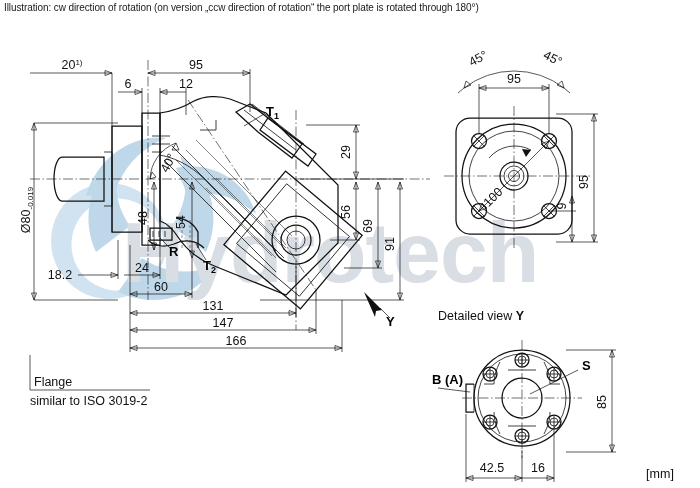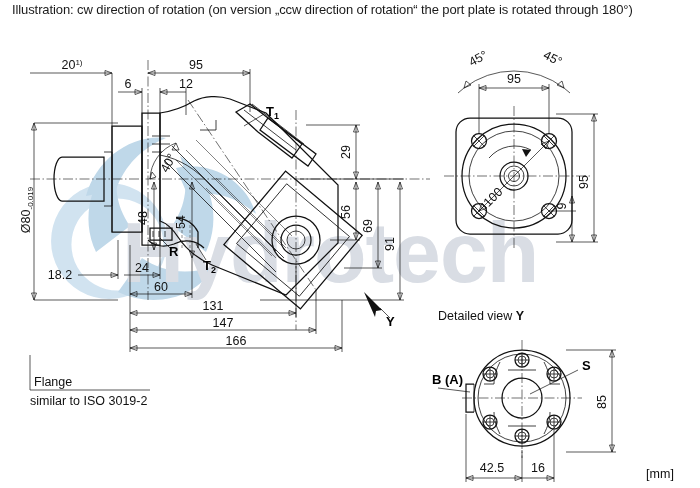--- a/index.html
+++ b/index.html
@@ -1,19 +1,19 @@
 <!DOCTYPE html>
 <html><head>
 <meta charset="utf-8">
 <style>
   html,body{margin:0;padding:0;background:#ffffff;}
   body{width:700px;height:488px;position:relative;overflow:hidden;
        font-family:"Liberation Sans","DejaVu Sans",sans-serif;color:#1a1a1a;}
   #root{position:relative;width:700px;height:488px;}
-  .caption{position:absolute;left:12px;top:2px;font-size:13px;letter-spacing:-0.1px;white-space:nowrap;}
+  .caption{position:absolute;left:4px;top:2px;font-size:10px;letter-spacing:-0.1px;white-space:nowrap;}
   svg{position:absolute;left:0;top:0;}
   .wm-text{font-family:"Liberation Sans",sans-serif;font-size:86px;font-weight:bold;
            fill:#d9dde4;letter-spacing:-1px;}
   .wm-swoosh{fill:#bcd6e8;}
   .dimtxt{font-size:12.5px;fill:#111;font-family:"Liberation Sans",sans-serif;}
   .sup{font-size:8px;}
   .boldlbl{font-size:13px;font-weight:bold;fill:#000;font-family:"Liberation Sans",sans-serif;}
   .sub{font-size:9px;font-weight:bold;}
   .plain{font-size:12.5px;fill:#111;}
   .ln{stroke:#111;stroke-width:0.8;fill:none;}

